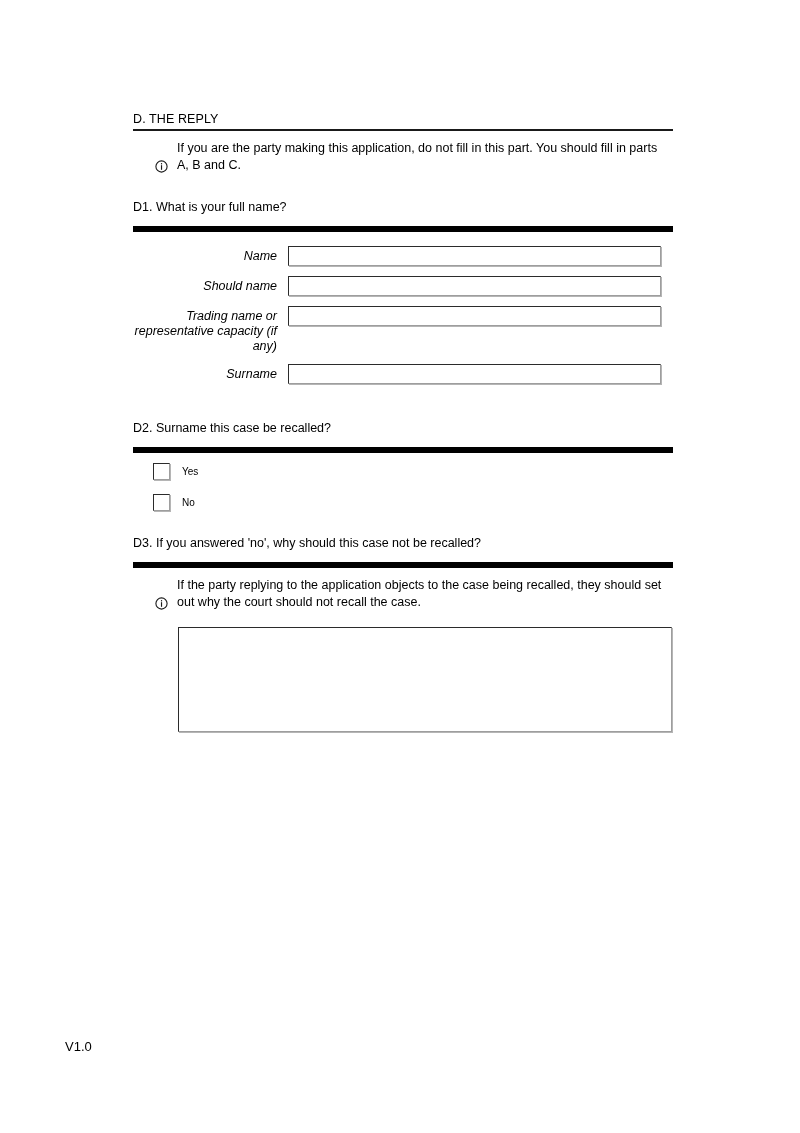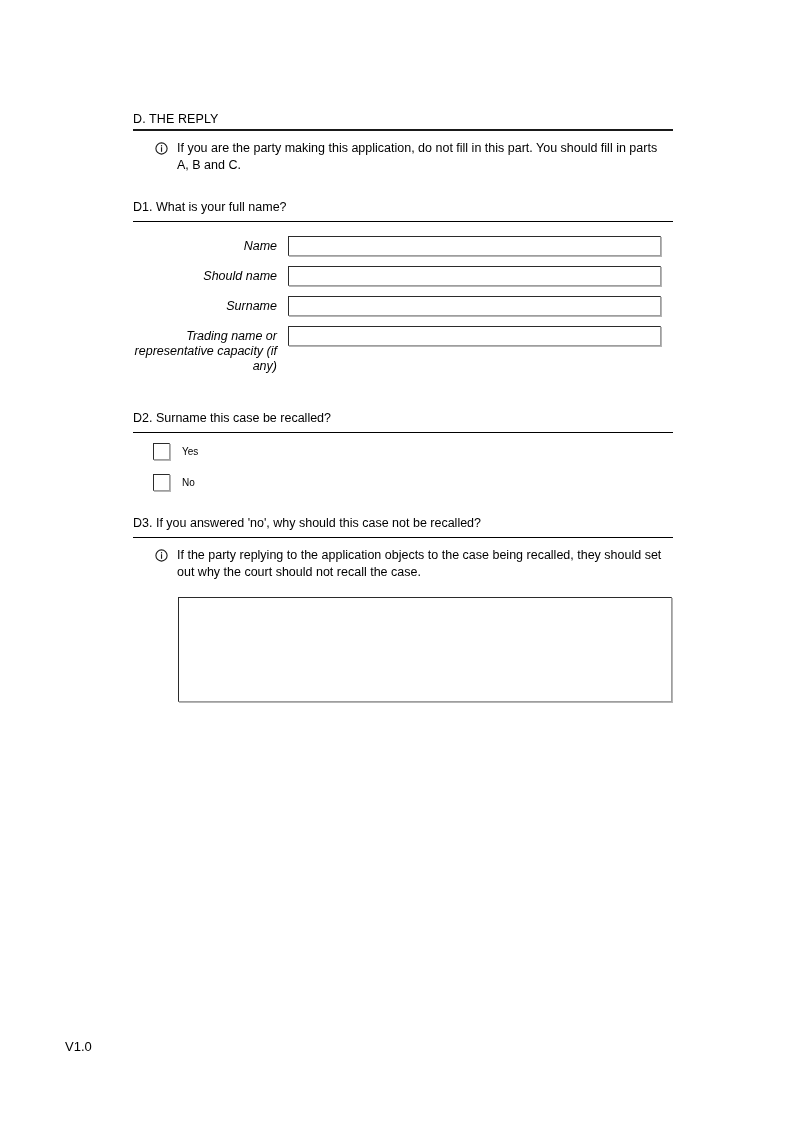--- a/index.html
+++ b/index.html
@@ -35,29 +35,29 @@
     letter-spacing: 0.1px;
     padding-bottom: 2px;
     border-bottom: 2px solid #1a1a1a;
     line-height: 15px;
   }
 
   
   .question-heading {
     font-size: 12.5px;
     font-weight: normal;
-    padding-bottom: 6px;
-    border-bottom: 1px solid #000000;
+    padding-bottom: 11px;
+    border-bottom: 6px solid #000000;
     line-height: 16px;
   }
 
   
   .note {
     display: flex;
-    align-items: flex-start;
+    align-items: flex-end;
     margin-top: 9px;
     padding-left: 22px;
   }
   .note-icon {
     flex: 0 0 auto;
     width: 13px;
     height: 13px;
     margin-top: 2px;
     margin-right: 9px;
     position: relative;
@@ -188,27 +188,27 @@
       <div class="field-row">
         <div class="field-label">Name</div>
         <div class="field-box" title=""></div>
       </div>
 
       <div class="field-row">
         <div class="field-label">Should name</div>
         <div class="field-box" title=""></div>
       </div>
 
+      <div class="field-row" style="margin-top:10px;">
+        <div class="field-label">Trading name or representative capacity (if any)</div>
+        <div class="field-box" title=""></div>
+      </div>
+
       <div class="field-row">
         <div class="field-label">Surname</div>
-        <div class="field-box" title=""></div>
-      </div>
-
-      <div class="field-row" style="margin-top:10px;">
-        <div class="field-label">Trading name or representative capacity (if any)</div>
         <div class="field-box" title=""></div>
       </div>
 
     </div>
 
     <div class="spacer-lg"></div>
 
     <div class="question-heading">D2. Surname this case be recalled?</div>
 
     <div class="options">

